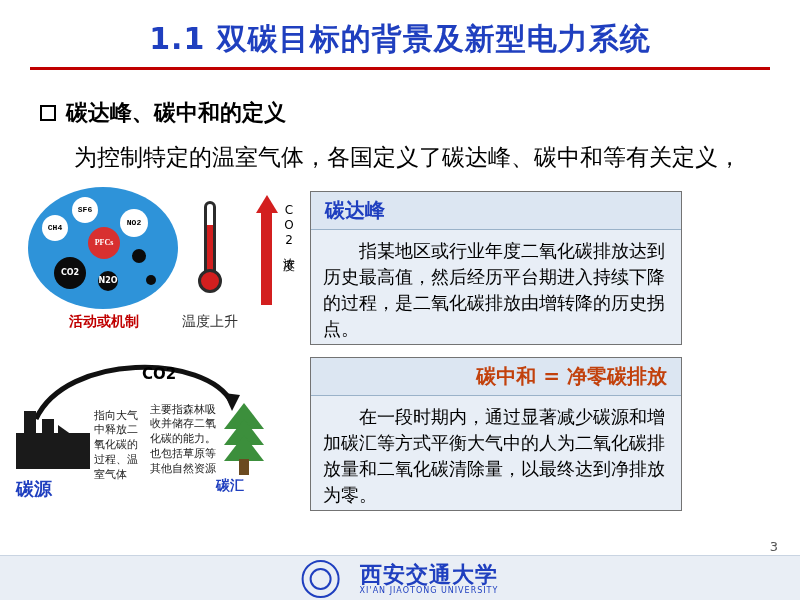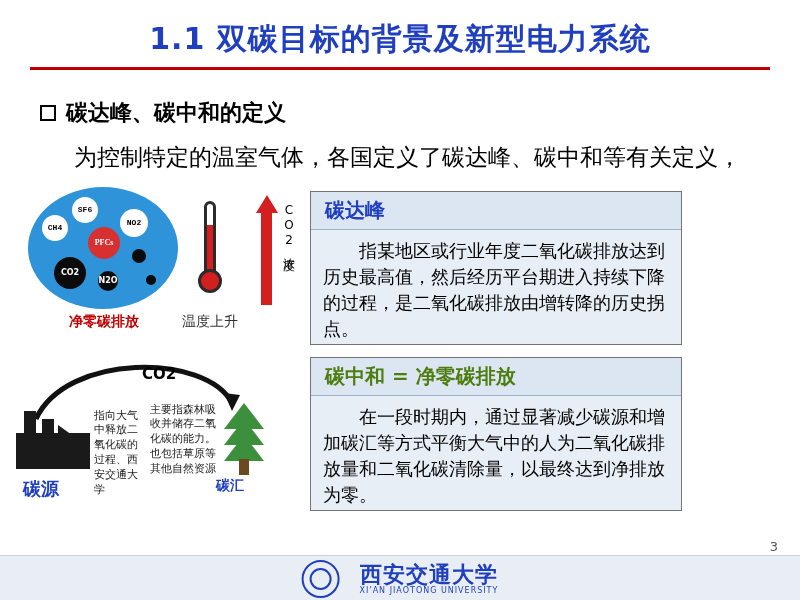--- a/index.html
+++ b/index.html
@@ -92,21 +92,21 @@
   .box-body {
     background: #e8eef6;
     padding: 8px 12px 2px 12px;
     font-size: 18px;
     line-height: 1.45;
     color: #000;
     text-indent: 36px;
   }
   #box-peak { top: 6px; }
   #box-neutral { top: 172px; }
-  #box-neutral .box-head { color: #4d7c0f; }
+  #box-neutral .box-head { color: #c2410c; text-align: right; }
   
   .ghg-wrap {
     position: absolute;
     left: 20px;
     top: 0px;
     width: 280px;
     height: 160px;
   }
   .ghg-circle {
     position: absolute;
@@ -333,21 +333,20 @@
     line-height: 1.35;
     color: #222;
   }
   .label-source {
     position: absolute;
     left: 6px;
     top: 124px;
     font-size: 18px;
     font-weight: bold;
     color: #1f3fbf;
-    margin-left: 7px;
   }
   .label-sink {
     position: absolute;
     left: 206px;
     top: 124px;
     font-size: 14px;
     font-weight: bold;
     color: #1f3fbf;
   }
   
@@ -432,21 +431,21 @@
       <div class="ghg-circle">
         <div class="bub white b-sf6">SF6</div>
         <div class="bub white b-ch4">CH4</div>
         <div class="bub white b-no2">NO2</div>
         <div class="bub red b-pfcs">PFCs</div>
         <div class="bub b-co2">CO2</div>
         <div class="bub b-n2o">N2O</div>
         <div class="bub b-dot1"></div>
         <div class="bub b-dot2"></div>
       </div>
-      <div class="ghg-label">净零碳排放</div>
+      <div class="ghg-label">活动或机制</div>
 
       <div class="thermo">
         <div class="thermo-stem"></div>
         <div class="thermo-merc"></div>
         <div class="thermo-bulb"></div>
       </div>
       <div class="thermo-label">温度上升</div>
 
       <div class="up-arrow">
         <div class="head"></div>
@@ -469,21 +468,21 @@
         <div class="f-body"></div>
       </div>
 
       <div class="tree">
         <div class="tree-top t1"></div>
         <div class="tree-top t2"></div>
         <div class="tree-top t3"></div>
         <div class="tree-trunk"></div>
       </div>
 
-      <div class="cs-text-left">指向大气中释放二氧化碳的过程、西安交通大学</div>
+      <div class="cs-text-left">指向大气中释放二氧化碳的过程、温室气体</div>
       <div class="cs-text-right">主要指森林吸收并储存二氧化碳的能力。也包括草原等其他自然资源</div>
 
       <div class="label-source">碳源</div>
       <div class="label-sink">碳汇</div>
     </div>
 
     <div class="box" id="box-peak">
       <div class="box-head">碳达峰</div>
       <div class="box-body">指某地区或行业年度二氧化碳排放达到历史最高值，然后经历平台期进入持续下降的过程，是二氧化碳排放由增转降的历史拐点。</div>
     </div>

